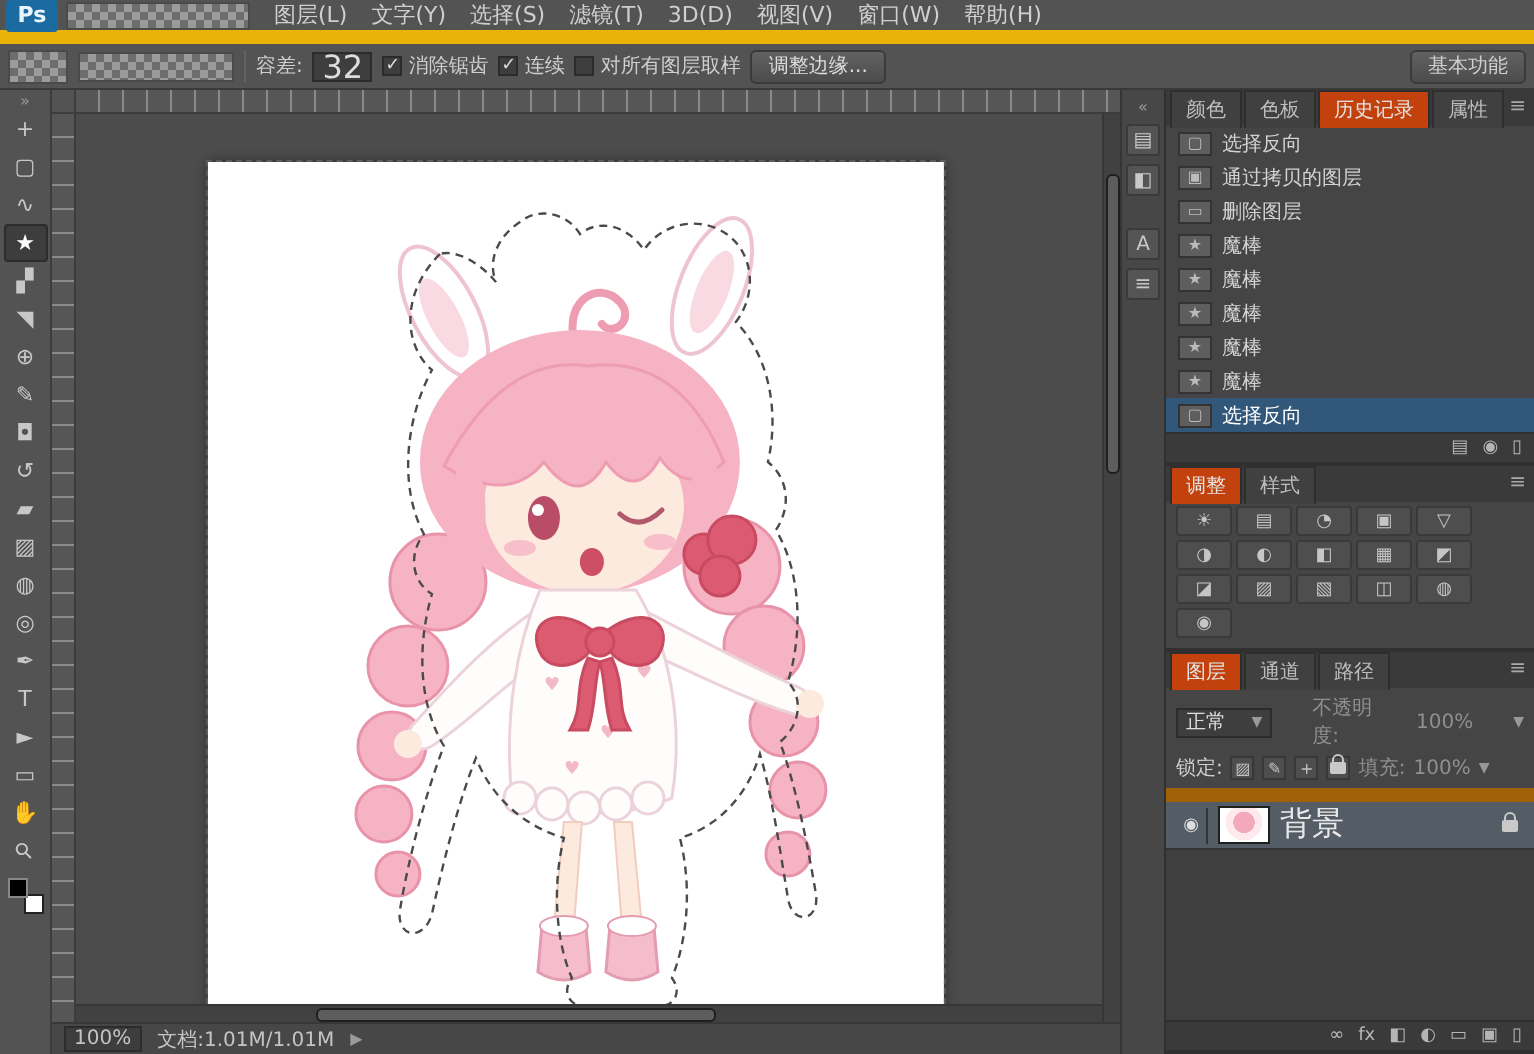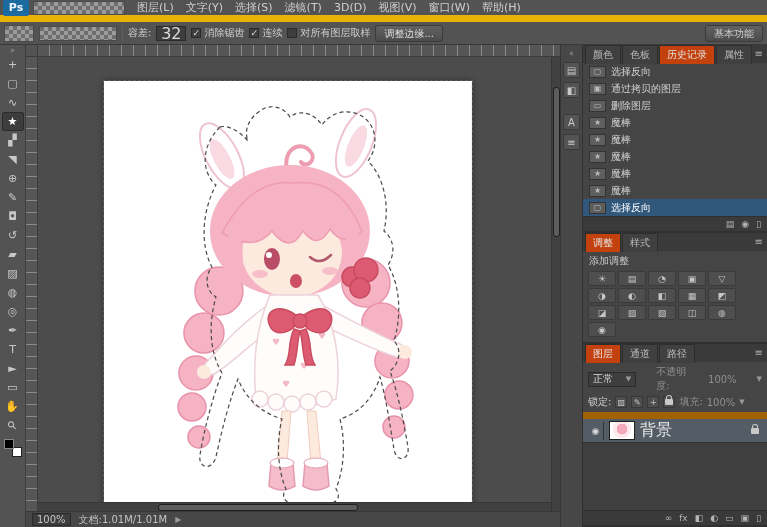--- a/index.html
+++ b/index.html
@@ -392,21 +392,20 @@
         <span>▯</span>
       </div>
     </div>
 
     <div class="pgroup">
       <div class="tabbar">
         <span class="tab active">调整</span>
         <span class="tab">样式</span>
         <span class="panel-menu">≡</span>
       </div>
-      <div class="adj-title">添加调整</div>
       <div class="adj-grid">
         <div class="adj-rows">
           <span class="adj">☀</span>
           <span class="adj">▤</span>
           <span class="adj">◔</span>
           <span class="adj">▣</span>
           <span class="adj">▽</span>
           <span class="adj">◑</span>
           <span class="adj">◐</span>
           <span class="adj">◧</span>

